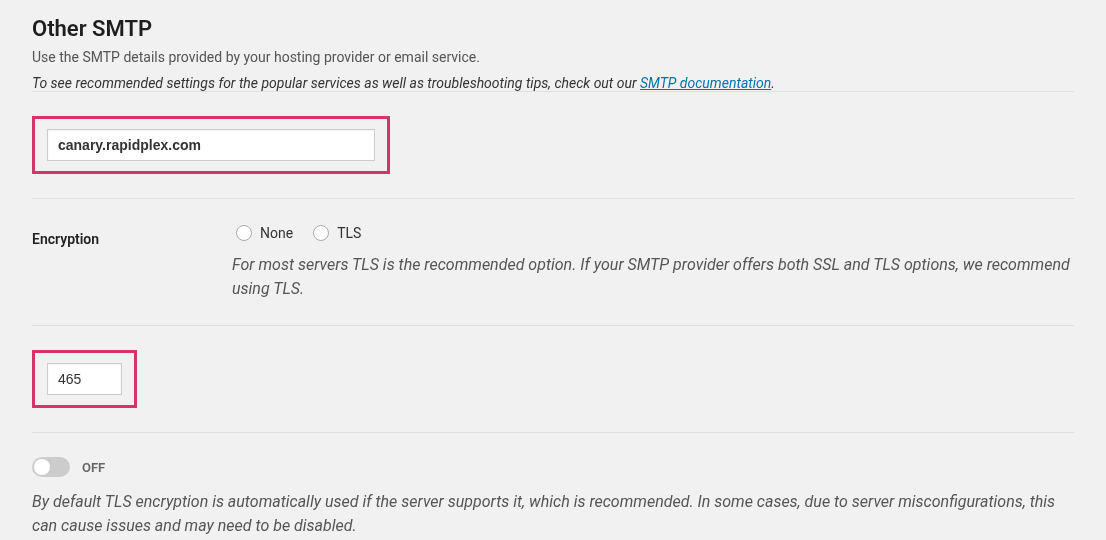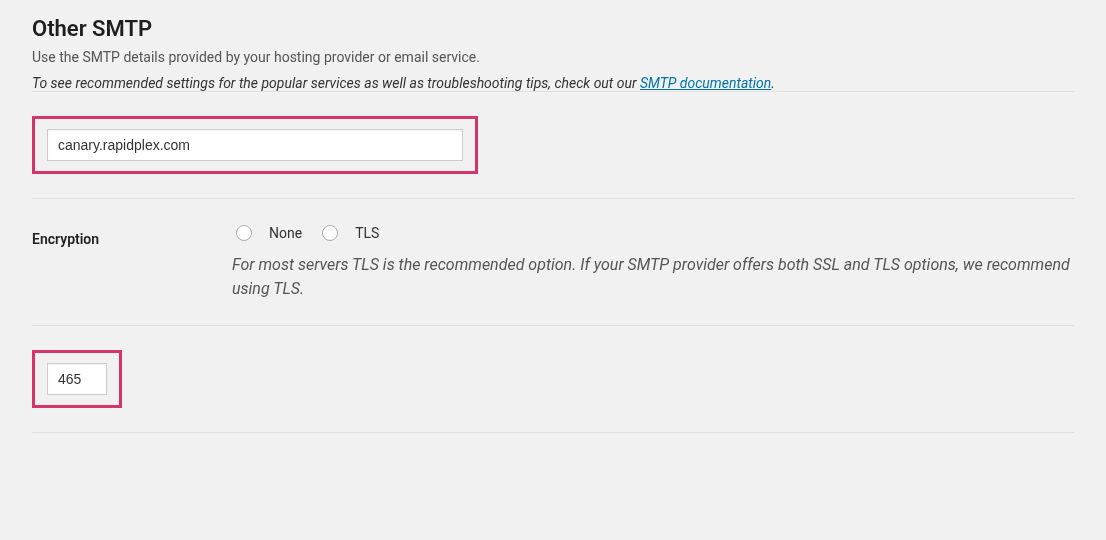--- a/index.html
+++ b/index.html
@@ -58,34 +58,35 @@
     }
     input[type="text"] {
       font-size: 14px;
       padding: 7px 10px;
       border: 1px solid #ccc;
       background: #fff;
       color: #333;
       box-shadow: inset 0 1px 2px rgba(0,0,0,0.05);
     }
     .input-host {
-      width: 416px;
+      width: 328px;
+      font-weight: bold;
     }
     .input-port {
-      width: 60px;
+      width: 75px;
     }
     .radio-group {
       display: flex;
       align-items: center;
       gap: 12px;
     }
     .radio-item {
       display: inline-flex;
       align-items: flex-end;
-      gap: 17px;
+      gap: 8px;
       padding: 2px 4px;
     }
     .radio-item.highlighted {
       border: 3px solid #d6336c;
       padding: 6px 12px 6px 6px;
     }
     .radio-circle {
       width: 16px;
       height: 16px;
       border: 1px solid #aaa;
@@ -177,13 +178,20 @@
 
 <div class="field-row">
   <div class="field-control">
     <span class="highlight-box">
       <input type="text" class="input-port" value="465" style="">
     </span>
   </div>
 </div>
 
 <div class="field-row">
+  <div class="field-control">
+    <div class="toggle-wrap">
+      <span class="toggle"></span>
+      <span class="toggle-state">OFF</span>
+    </div>
+    <p class="field-help">By default TLS encryption is automatically used if the server supports it, which is recommended. In some cases, due to server misconfigurations, this can cause issues and may need to be disabled.</p>
+  </div>
 </div>
 
 </body></html>

